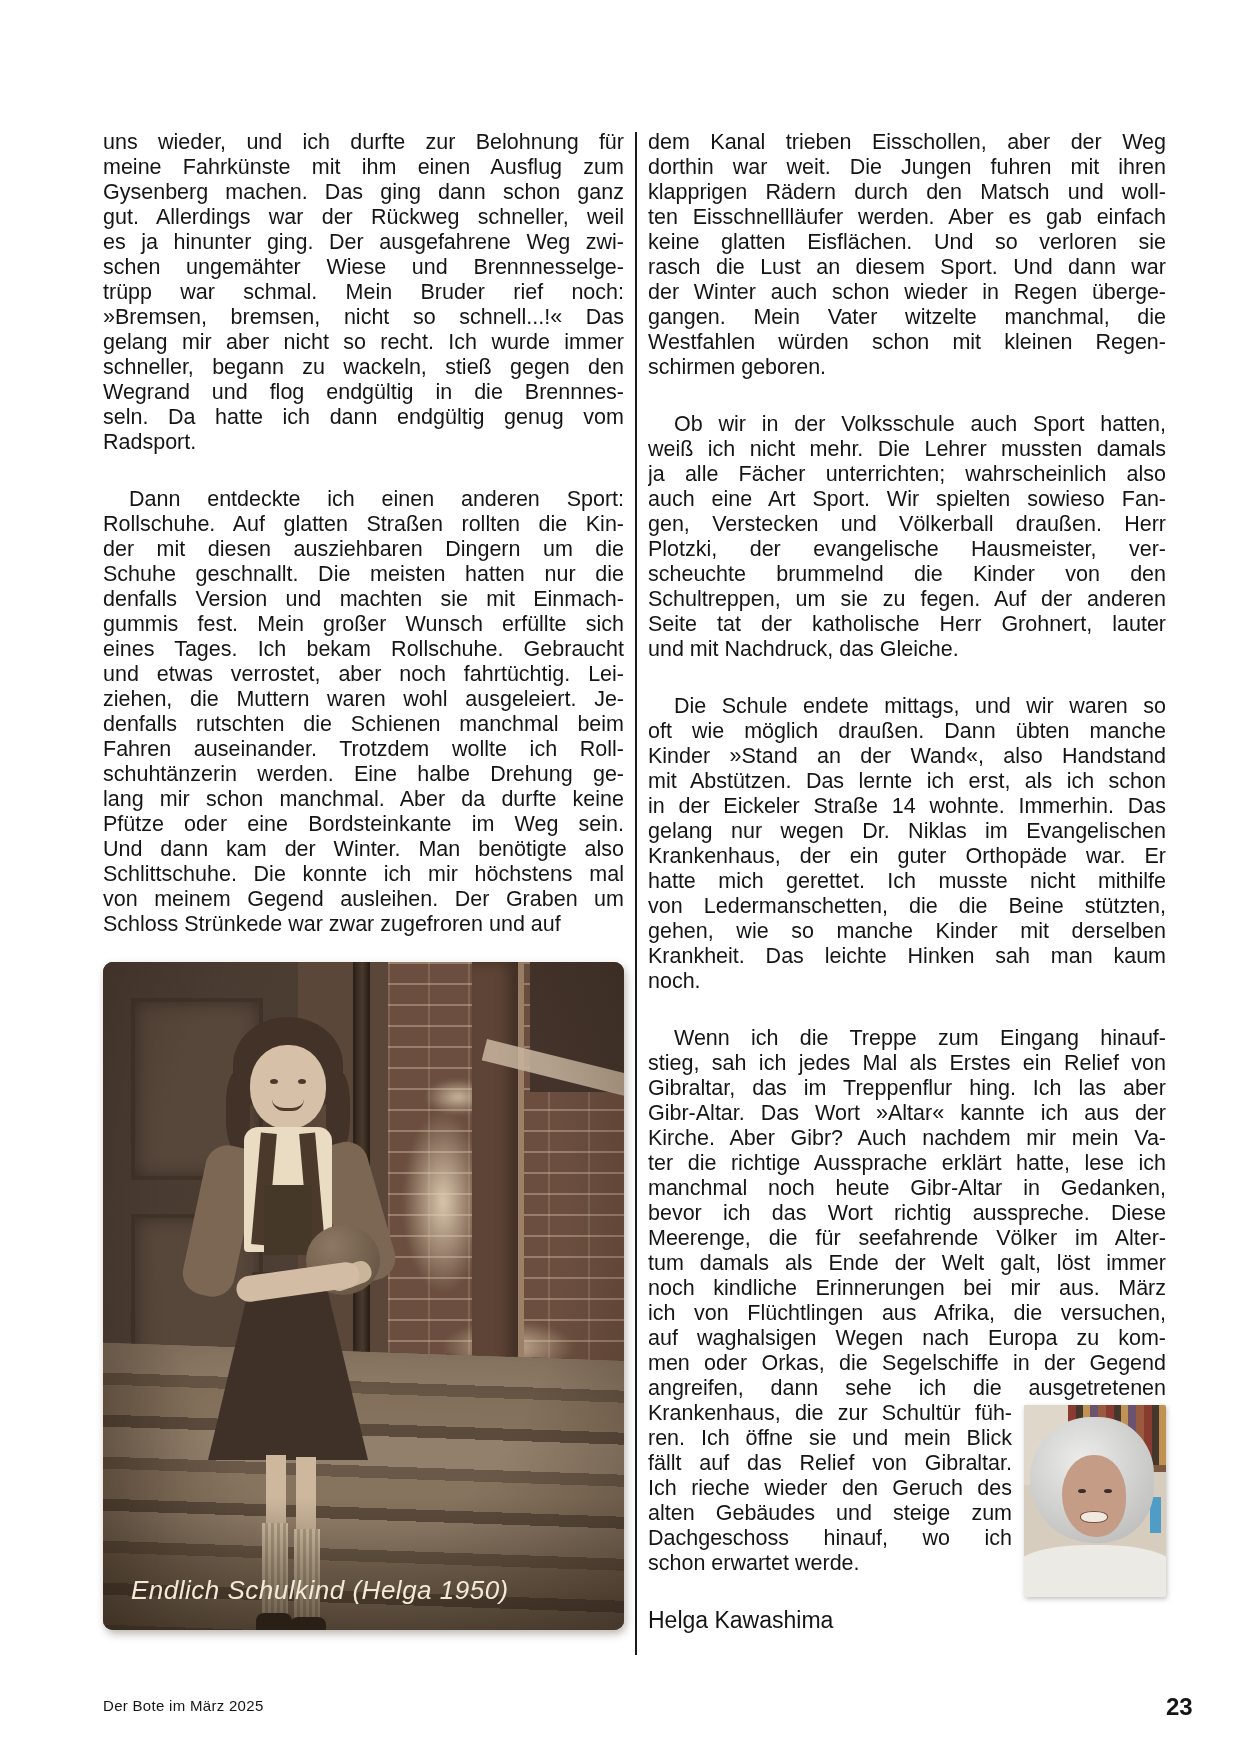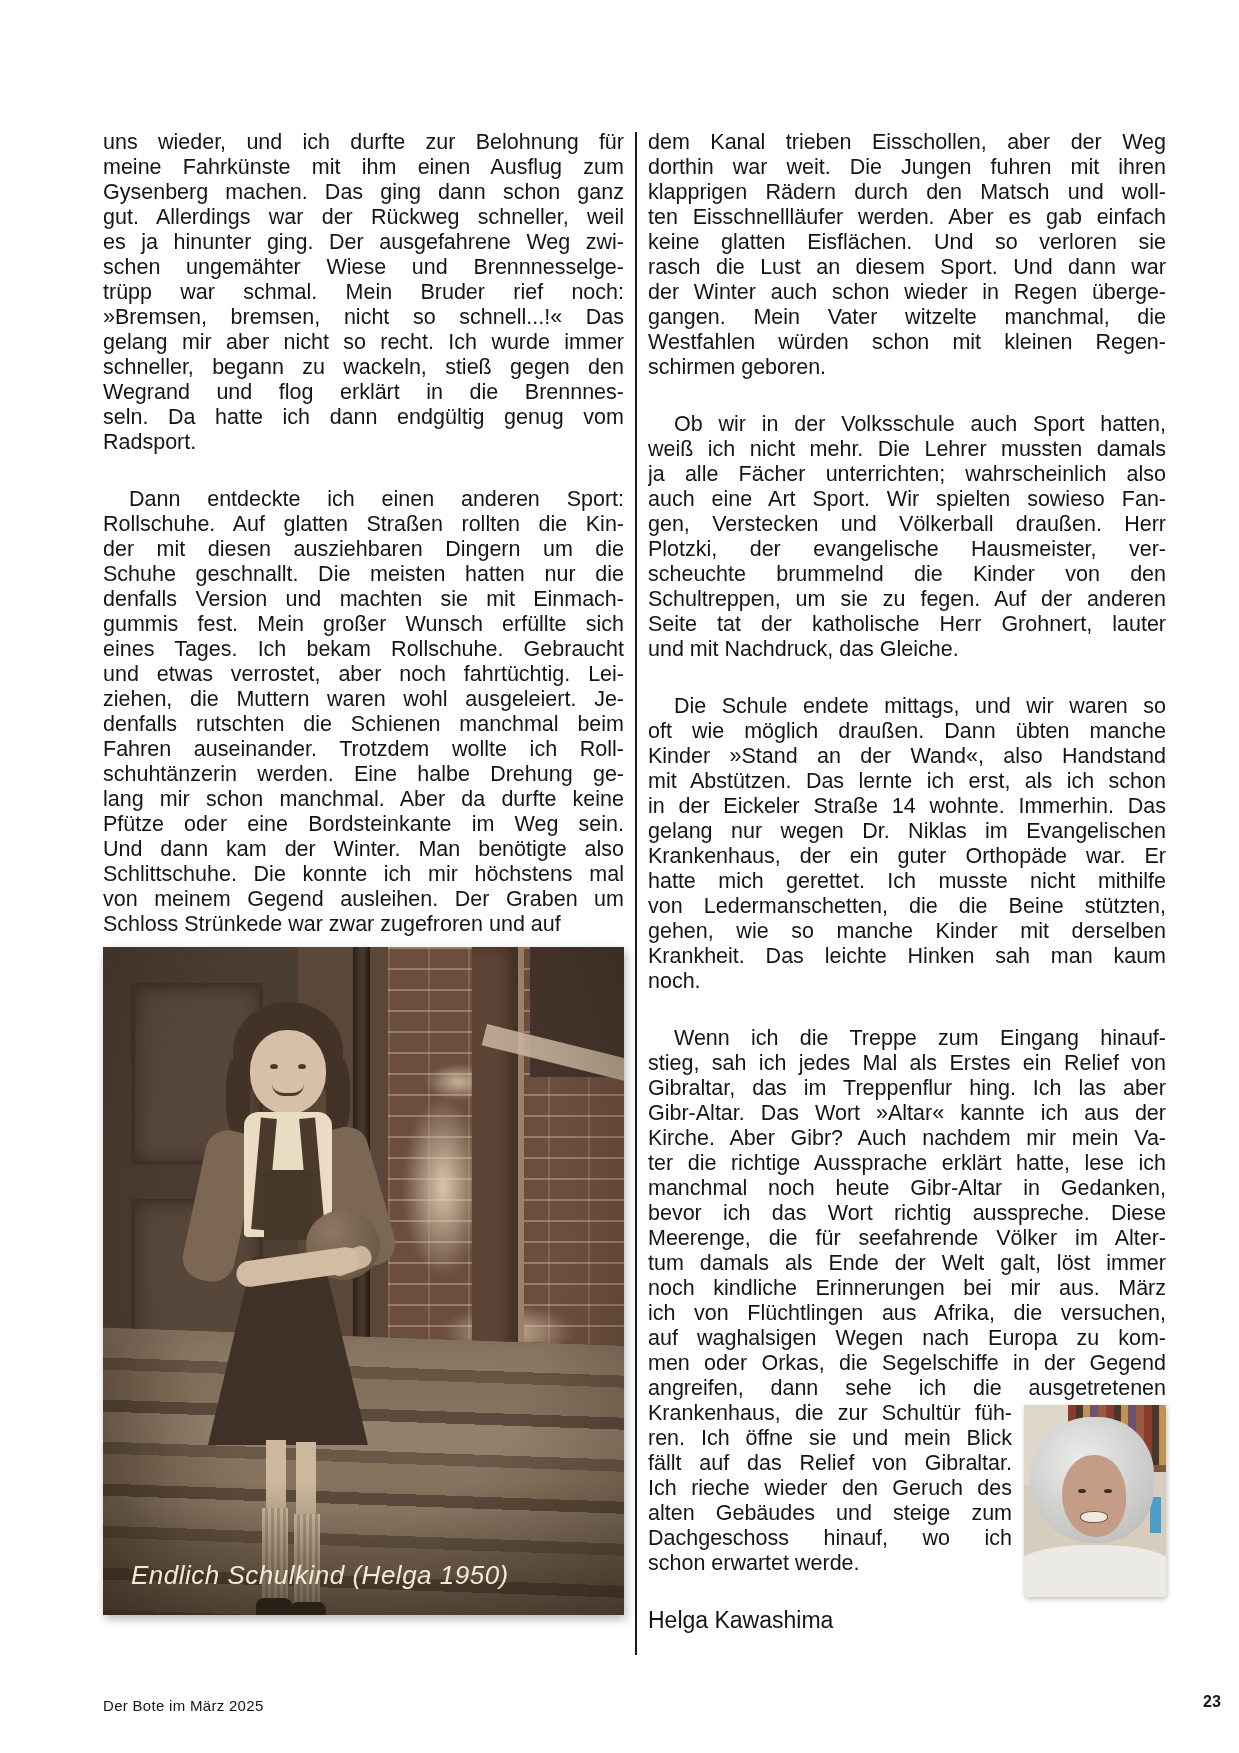--- a/index.html
+++ b/index.html
@@ -16,22 +16,22 @@
   .col.left{left:103px;width:521px}
   .col.right{left:648px;width:518px}
   .divider{position:absolute;left:635px;top:132px;width:2px;height:1523px;background:var(--divider-rule)}
   .line{font-size:21.5px;line-height:25px;height:25px;overflow:hidden;
         text-align:justify;text-align-last:justify;-moz-text-align-last:justify}
   .line.last{text-align-last:left;-moz-text-align-last:left}
   .line.first{text-indent:26px}
   .para + .para{margin-top:32px}
 
   
-  .main-photo{position:relative;width:521px;height:668px;margin-top:10px;overflow:hidden;
-              border-radius:0;background:#5a4738;box-shadow:2px 4px 9px rgba(60,45,30,.35)}
+  .main-photo{position:relative;width:521px;height:668px;margin-top:25px;overflow:hidden;
+              border-radius:10px;background:#5a4738;box-shadow:2px 4px 9px rgba(60,45,30,.35)}
   .ph{position:absolute}
   .door{left:0;top:0;width:195px;height:540px;background:linear-gradient(105deg,#473931,#52423595);background-color:#4c3c31;z-index:0}
   .door-panel{border:4px solid rgba(25,15,8,.35);background:#57463a;box-shadow:inset 0 0 18px rgba(0,0,0,.35)}
   .p1{left:28px;top:36px;width:132px;height:182px}
   .p2{left:28px;top:252px;width:132px;height:232px}
   .wallmid{left:195px;top:0;width:92px;height:640px;background:#5a4739;z-index:0}
   .pipe{left:250px;top:0;width:17px;height:650px;z-index:1;
         background:linear-gradient(to right,#2a2019,#4a3a2c 55%,#241b14)}
   .brick{left:285px;top:0;width:236px;height:668px;background-color:var(--sepia-wall);z-index:0;
      background-image:
@@ -99,41 +99,41 @@
      background:radial-gradient(circle at 42% 35%,#ececea,#b5b6b4)}
   .face2{left:38px;top:50px;width:64px;height:82px;background:var(--portrait-skin);border-radius:50% 50% 46% 54%}
   .eye2L{left:54px;top:84px;width:8px;height:4px;background:#3a2e28;border-radius:50%}
   .eye2R{left:80px;top:84px;width:8px;height:4px;background:#3a2e28;border-radius:50%}
   .smile2{left:56px;top:106px;width:28px;height:12px;background:#efe9df;border:1px solid #7a5242;border-radius:45%}
   .shirt2{left:-10px;bottom:0;width:162px;height:52px;background:#eceae4;border-radius:45% 45% 0 0}
 
   .signature{clear:both;margin-top:16px;text-align:left;font-size:23px;padding-right:2px}
 
   .footer-left{position:absolute;left:103px;top:1697px;font-size:15px;letter-spacing:.3px}
-  .footer-page{position:absolute;left:1203px;top:1693px;font-size:16px;font-weight:bold}
+  .footer-page{position:absolute;left:1166px;top:1693px;font-size:24px;font-weight:bold}
 </style>
 </head>
 <body>
 
 <div class="page">
 
   <section class="col left">
     <div id="left-flow">
         <div class="para">
           <div class="line">uns wieder, und ich durfte zur Belohnung für</div>
           <div class="line">meine Fahrkünste mit ihm einen Ausflug zum</div>
           <div class="line">Gysenberg machen. Das ging dann schon ganz</div>
           <div class="line">gut. Allerdings war der Rückweg schneller, weil</div>
           <div class="line">es ja hinunter ging. Der ausgefahrene Weg zwi-</div>
           <div class="line">schen ungemähter Wiese und Brennnesselge-</div>
           <div class="line">trüpp war schmal. Mein Bruder rief noch:</div>
           <div class="line">»Bremsen, bremsen, nicht so schnell...!« Das</div>
           <div class="line">gelang mir aber nicht so recht. Ich wurde immer</div>
           <div class="line">schneller, begann zu wackeln, stieß gegen den</div>
-          <div class="line">Wegrand und flog erklärt in die Brennnes-</div>
+          <div class="line">Wegrand und flog endgültig in die Brennnes-</div>
           <div class="line">seln. Da hatte ich dann endgültig genug vom</div>
           <div class="line last">Radsport.</div>
         </div>
         <div class="para">
           <div class="line first">Dann entdeckte ich einen anderen Sport:</div>
           <div class="line">Rollschuhe. Auf glatten Straßen rollten die Kin-</div>
           <div class="line">der mit diesen ausziehbaren Dingern um die</div>
           <div class="line">Schuhe geschnallt. Die meisten hatten nur die</div>
           <div class="line">denfalls Version und machten sie mit Einmach-</div>
           <div class="line">gummis fest. Mein großer Wunsch erfüllte sich</div>

